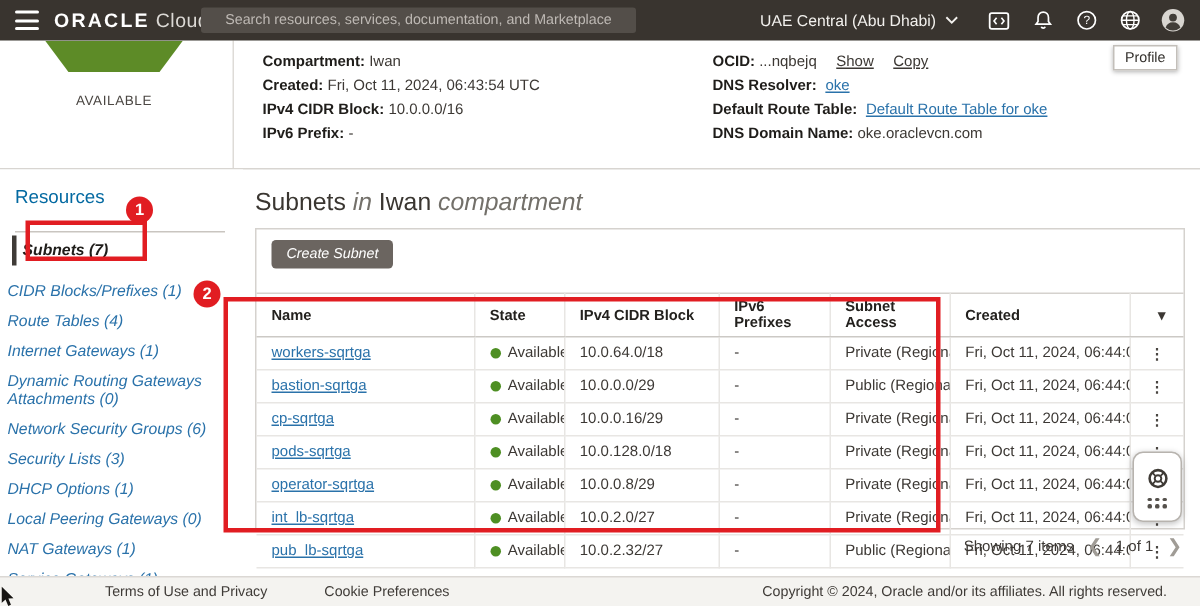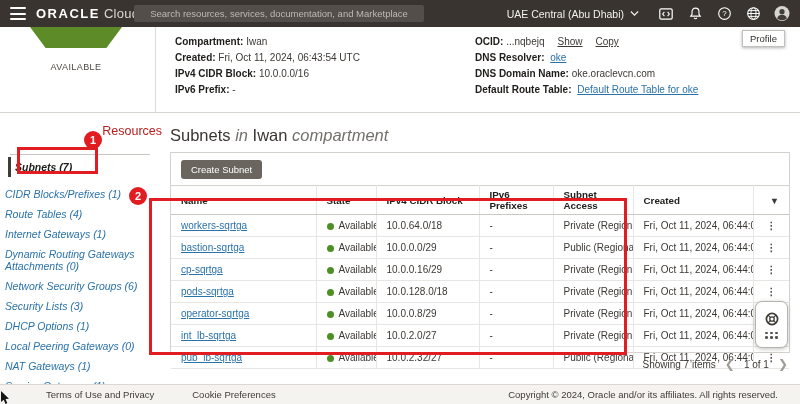--- a/index.html
+++ b/index.html
@@ -33,32 +33,32 @@
   .vdiv{position:absolute;left:155px;top:0;bottom:0;border-left:1px solid #dedbd7;}
   .dcol{position:absolute;top:7px;font-size:10px;color:#3c3834;}
   .dcol.l{left:175px;} .dcol.r{left:475px;}
   .drow{line-height:16px;white-space:nowrap;}
   .dlabel{font-weight:bold;color:#1f1d1a;}
   .dlink{color:#2a72aa;margin-left:3px;}
   .daction{color:#3c3834;margin-left:13px;}
 
   
   .sidebar{position:absolute;left:0;top:113px;width:162px;bottom:19px;overflow:hidden;background:#fff;}
-  .res-h{margin:11px 0 16px 10px;font-size:12.5px;color:#b91c1c;text-align:right;}
+  .res-h{margin:11px 0 16px 10px;font-size:12.5px;color:#0369a1;}
   .res-hr{margin:7px 0 2px 10px;width:140px;border:none;border-top:1px solid #c9c5c0;}
   .slist{list-style:none;margin:0;padding:0;font-style:italic;}
   .slist li{font-size:10.5px;line-height:12px;padding:4px 6px 4px 5px;color:#2a72aa;cursor:pointer;}
   .slist li.selected{font-weight:bold;color:#1f1d1a;border-left:3px solid #3f3b37;margin-left:8px;padding-left:4px;margin-bottom:7px;margin-top:2px;}
 
   
   .main-h{position:absolute;left:170px;top:126px;font-size:16.5px;color:#3a3631;}
   .main-h .it{font-style:italic;color:#73706a;}
   .panel{position:absolute;left:170px;top:152px;width:620px;height:201px;border:1px solid #d5d2ce;background:#fff;box-sizing:border-box;}
-  .createbtn{margin:7px 0 0 10px;background:#6b6560;color:#fff;font-size:9.5px;padding:4px 10px;border:none;border-radius:3px;cursor:pointer;font-family:"Liberation Sans",sans-serif;}
-  table.sub{border-collapse:collapse;table-layout:fixed;width:618px;margin-top:6px;font-size:10px;}
+  .createbtn{margin:7px 0 0 10px;background:#6b6560;color:#fff;font-size:9.5px;padding:4px 10px;border:none;border-radius:3px;cursor:pointer;font-family:"Liberation Sans",sans-serif;font-style:italic;}
+  table.sub{border-collapse:collapse;table-layout:fixed;width:618px;margin-top:16px;font-size:10px;}
   table.sub th{font-size:9.8px;font-weight:bold;color:#23211e;text-align:left;padding:3px 10px;height:12px;
                border-top:1px solid #d5d2ce;border-bottom:1px solid #ccc9c5;border-right:1px solid #e8e6e3;}
   table.sub th:last-child{border-right:none;text-align:right;padding-right:12px;color:#3c3834;}
   table.sub td{color:#3c3834;padding:0 10px;height:21px;border-bottom:1px solid #e8e6e3;border-right:1px solid #e8e6e3;
                white-space:nowrap;overflow:hidden;}
   table.sub td:last-child{border-right:none;text-align:center;color:#4a4642;font-weight:bold;cursor:pointer;}
   table.sub a{color:#2a72aa;}
   .dot{display:inline-block;width:7px;height:7px;border-radius:50%;background:#4e8f23;margin-right:5px;vertical-align:-1px;}
   .pag{position:absolute;right:12px;top:357px;display:flex;align-items:center;gap:9px;font-size:10px;color:#3c3834;}
   .pag .chev{color:#a09c96;font-size:12px;cursor:pointer;}
@@ -73,21 +73,21 @@
 
   
   .support{position:absolute;left:755px;top:301px;width:31px;height:45px;background:#fff;border:1px solid #b7b3ae;border-radius:7px;
            box-shadow:0 1px 4px rgba(0,0,0,.25);z-index:25;display:flex;flex-direction:column;align-items:center;justify-content:center;gap:5px;cursor:pointer;}
   .dots{display:grid;grid-template-columns:repeat(3,3px);grid-gap:2px;}
   .dots i{width:2.5px;height:2.5px;border-radius:50%;background:#55514c;}
 
   
   .footer{position:absolute;left:0;right:0;bottom:0;height:19px;background:#f4f3f0;border-top:1px solid #dbd8d4;
           display:flex;align-items:center;font-size:9.5px;color:#3f3b37;z-index:40;}
-  .footer .fl{margin-left:46px;cursor:pointer;}
+  .footer .fl{margin-left:70px;cursor:pointer;}
   .footer .fl2{margin-left:38px;cursor:pointer;}
   .footer .copy{margin-left:auto;margin-right:22px;}
 
   .cursor{position:absolute;left:1px;top:391px;z-index:50;}
 </style>
 </head>
 <body>
 
 <div class="canvas">
 
@@ -152,22 +152,22 @@
     <div class="vdiv"></div>
     <div class="dcol l">
         <div class="drow"><span class="dlabel">Compartment:</span> <span>Iwan</span></div>
         <div class="drow"><span class="dlabel">Created:</span> <span>Fri, Oct 11, 2024, 06:43:54 UTC</span></div>
         <div class="drow"><span class="dlabel">IPv4 CIDR Block:</span> <span>10.0.0.0/16</span></div>
         <div class="drow"><span class="dlabel">IPv6 Prefix:</span> <span>-</span></div>
       </div>
     <div class="dcol r">
         <div class="drow"><span class="dlabel">OCID:</span> <span>...nqbejq</span><a class="daction">Show</a><a class="daction">Copy</a></div>
         <div class="drow"><span class="dlabel">DNS Resolver:</span> <a class="dlink">oke</a></div>
+        <div class="drow"><span class="dlabel">Default Route Table:</span> <a class="dlink">Default Route Table for oke</a></div>
         <div class="drow"><span class="dlabel">DNS Domain Name:</span> <span>oke.oraclevcn.com</span></div>
-        <div class="drow"><span class="dlabel">Default Route Table:</span> <a class="dlink">Default Route Table for oke</a></div>
       </div>
   </div>
 
   <div class="sidebar">
     <div class="res-h">Resources</div>
     <hr class="res-hr">
     <ul class="slist">
         <li class="selected">Subnets (7)</li>
         <li>CIDR Blocks/Prefixes (1)</li>
         <li>Route Tables (4)</li>

